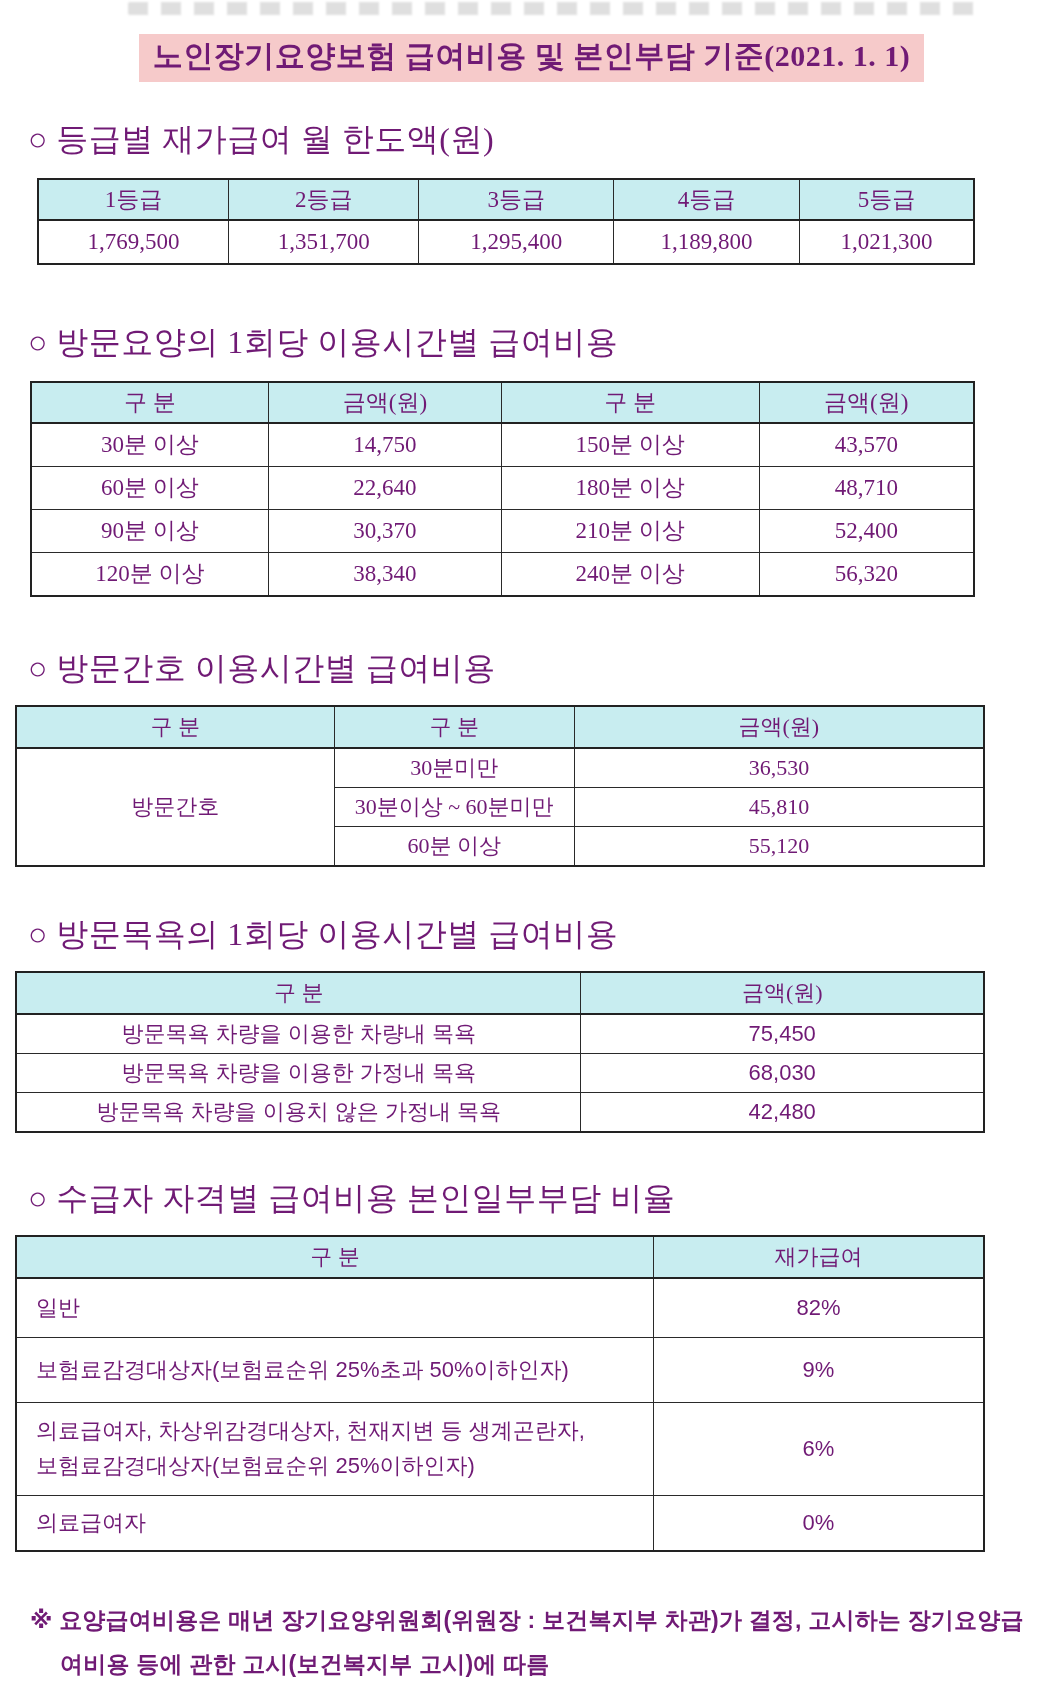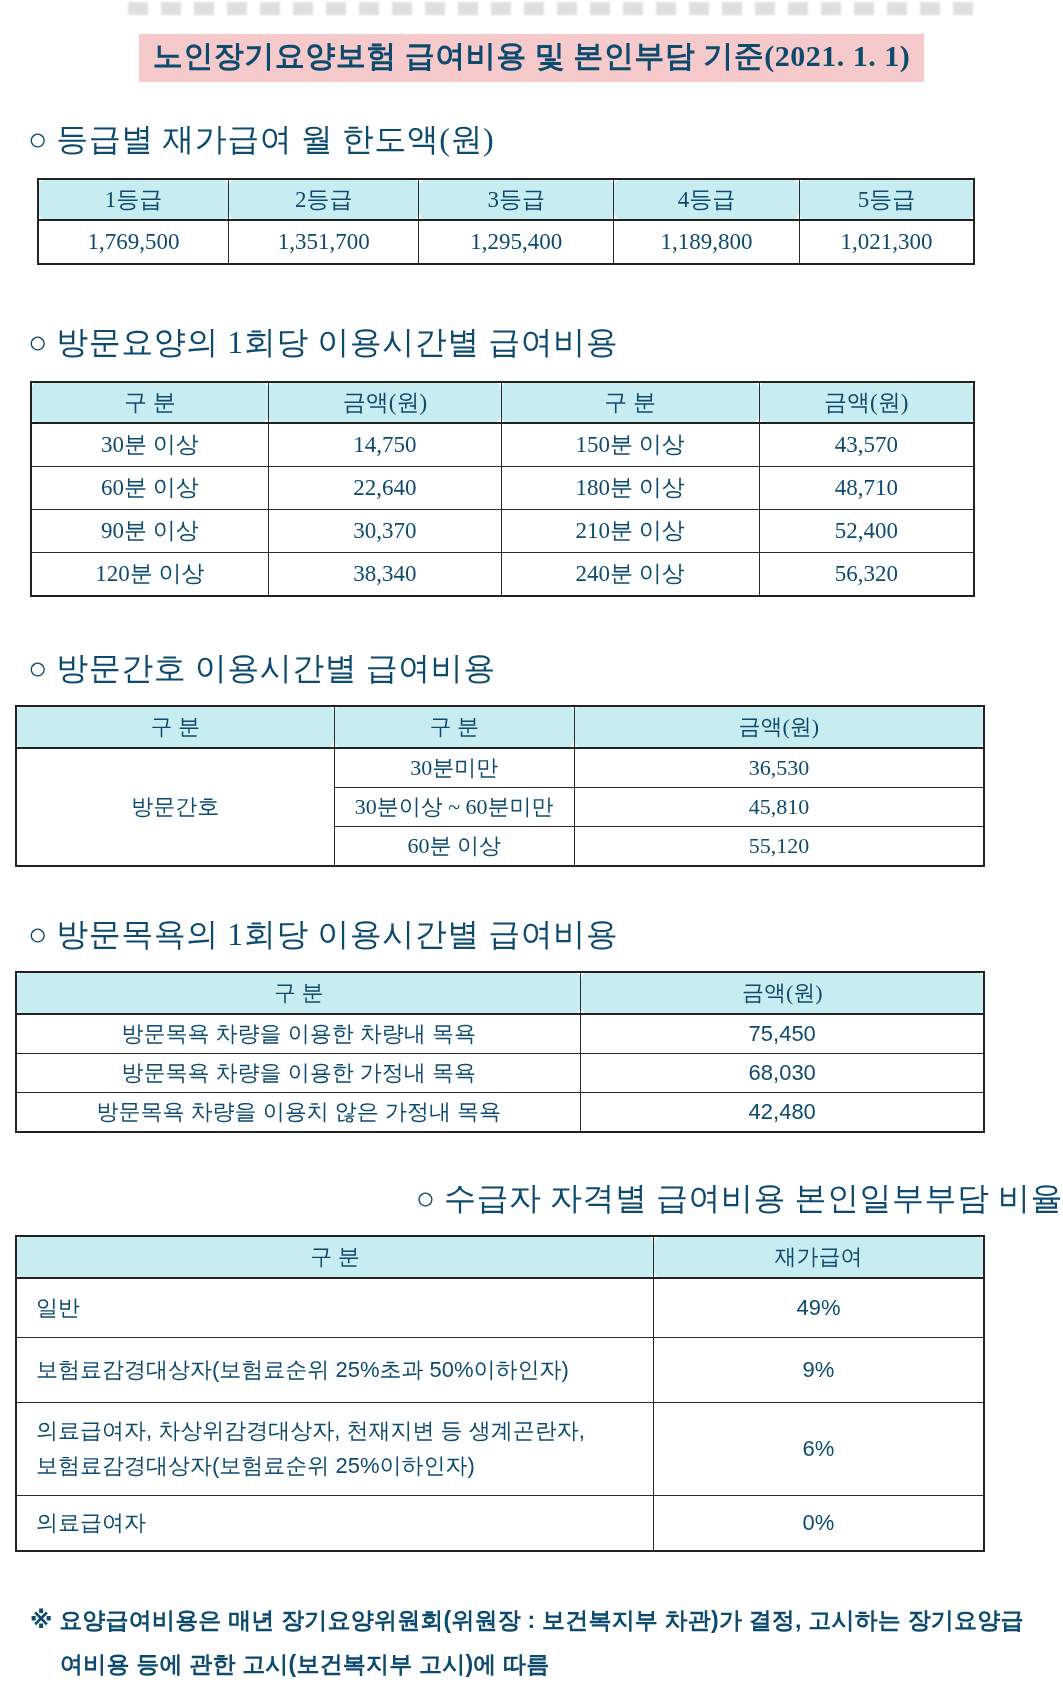--- a/index.html
+++ b/index.html
@@ -1,18 +1,18 @@
 <!DOCTYPE html>
 <html lang="ko"><head>
 <meta charset="utf-8">
 <style>
   html,body{margin:0;padding:0;background:#e8e8e8;}
   .page{
     width:1063px;height:1689px;background:#ffffff;position:relative;
-    font-family:"Liberation Serif","DejaVu Serif",serif;color:#0c4a6e;
+    font-family:"Liberation Serif","DejaVu Serif",serif;color:#701a75;
     overflow:hidden;margin:0 auto;
   }
   
   .ghost{
     position:absolute;top:2px;left:128px;width:850px;height:13px;
     background:repeating-linear-gradient(90deg,rgba(110,110,110,.55) 0 20px,rgba(0,0,0,0) 20px 33px);
     filter:blur(1.2px);opacity:.4;border-radius:2px;
   }
   .title-wrap{text-align:center;padding-top:34px;}
   .title{
@@ -20,40 +20,40 @@
     padding:3px 14px 7px;line-height:1.25;
   }
   .heading{
     font-size:32px;letter-spacing:.5px;font-weight:normal;
     margin:0 0 0 28px;white-space:nowrap;
   }
   .h1{margin-top:36px;}
   .h2{margin-top:56px;}
   .h3{margin-top:50px;}
   .h4{margin-top:46px;}
-  .h5{margin-top:44px;text-align:right;}
+  .h5{margin-top:44px;}
   table{border-collapse:collapse;table-layout:fixed;}
   th,td{border:1.5px solid #2a2a2a;text-align:center;font-weight:normal;}
   table{border:2px solid #222;}
   thead th{border-bottom:2.5px solid #222;}
   .t1{margin:16px 0 0 37px;width:938px;font-size:23px;}
   .t1 th{height:37px;}
   .t1 td{height:40px;}
   .t2{margin:16px 0 0 30px;width:945px;font-size:23px;}
   .t2 th{height:37px;}
   .t2 td{height:40px;}
   .t3{margin:14px 0 0 15px;width:970px;font-size:22px;}
   .t3 th{height:38px;}
   .t3 td{height:36px;}
   .t4{margin:14px 0 0 15px;width:970px;font-size:22px;}
   .t4 th{height:38px;}
   .t4 td{height:36px;}
   .t5{margin:14px 0 0 15px;width:970px;font-size:22px;}
   .t5 th{height:38px;}
-  .hdr{background:#c8edf0;border-radius:8px;}
+  .hdr{background:#c8edf0;}
   .t4 td, .t5 td{font-family:"Liberation Sans","DejaVu Sans",sans-serif;}
   .t5 td.lbl{text-align:left;padding-left:19px;}
   .prelinecell{white-space:pre-line;line-height:1.55;padding-top:4px;padding-bottom:4px;}
   .r1 td{height:56px;}
   .r2 td{height:62px;}
   .r3 td{height:84px;}
   .r4 td{height:52px;}
   .footnote{
     margin:46px 30px 0 30px;font-size:23px;font-weight:bold;line-height:1.95;
     font-family:"Liberation Sans","DejaVu Sans",sans-serif;letter-spacing:.2px;
@@ -185,21 +185,21 @@
   <table class="t5">
     <thead>
       <tr>
         <th class="hdr" style="width:65.5%">구 분</th>
         <th class="hdr">재가급여</th>
       </tr>
     </thead>
     <tbody>
       <tr class="r1">
         <td class="lbl">일반</td>
-        <td>49%</td>
+        <td>82%</td>
       </tr>
       <tr class="r2">
         <td class="lbl">보험료감경대상자(보험료순위 25%초과 50%이하인자)</td>
         <td>9%</td>
       </tr>
       <tr class="r3">
         <td class="lbl prelinecell">의료급여자, 차상위감경대상자, 천재지변 등 생계곤란자,
 보험료감경대상자(보험료순위 25%이하인자)</td>
         <td>6%</td>
       </tr>

